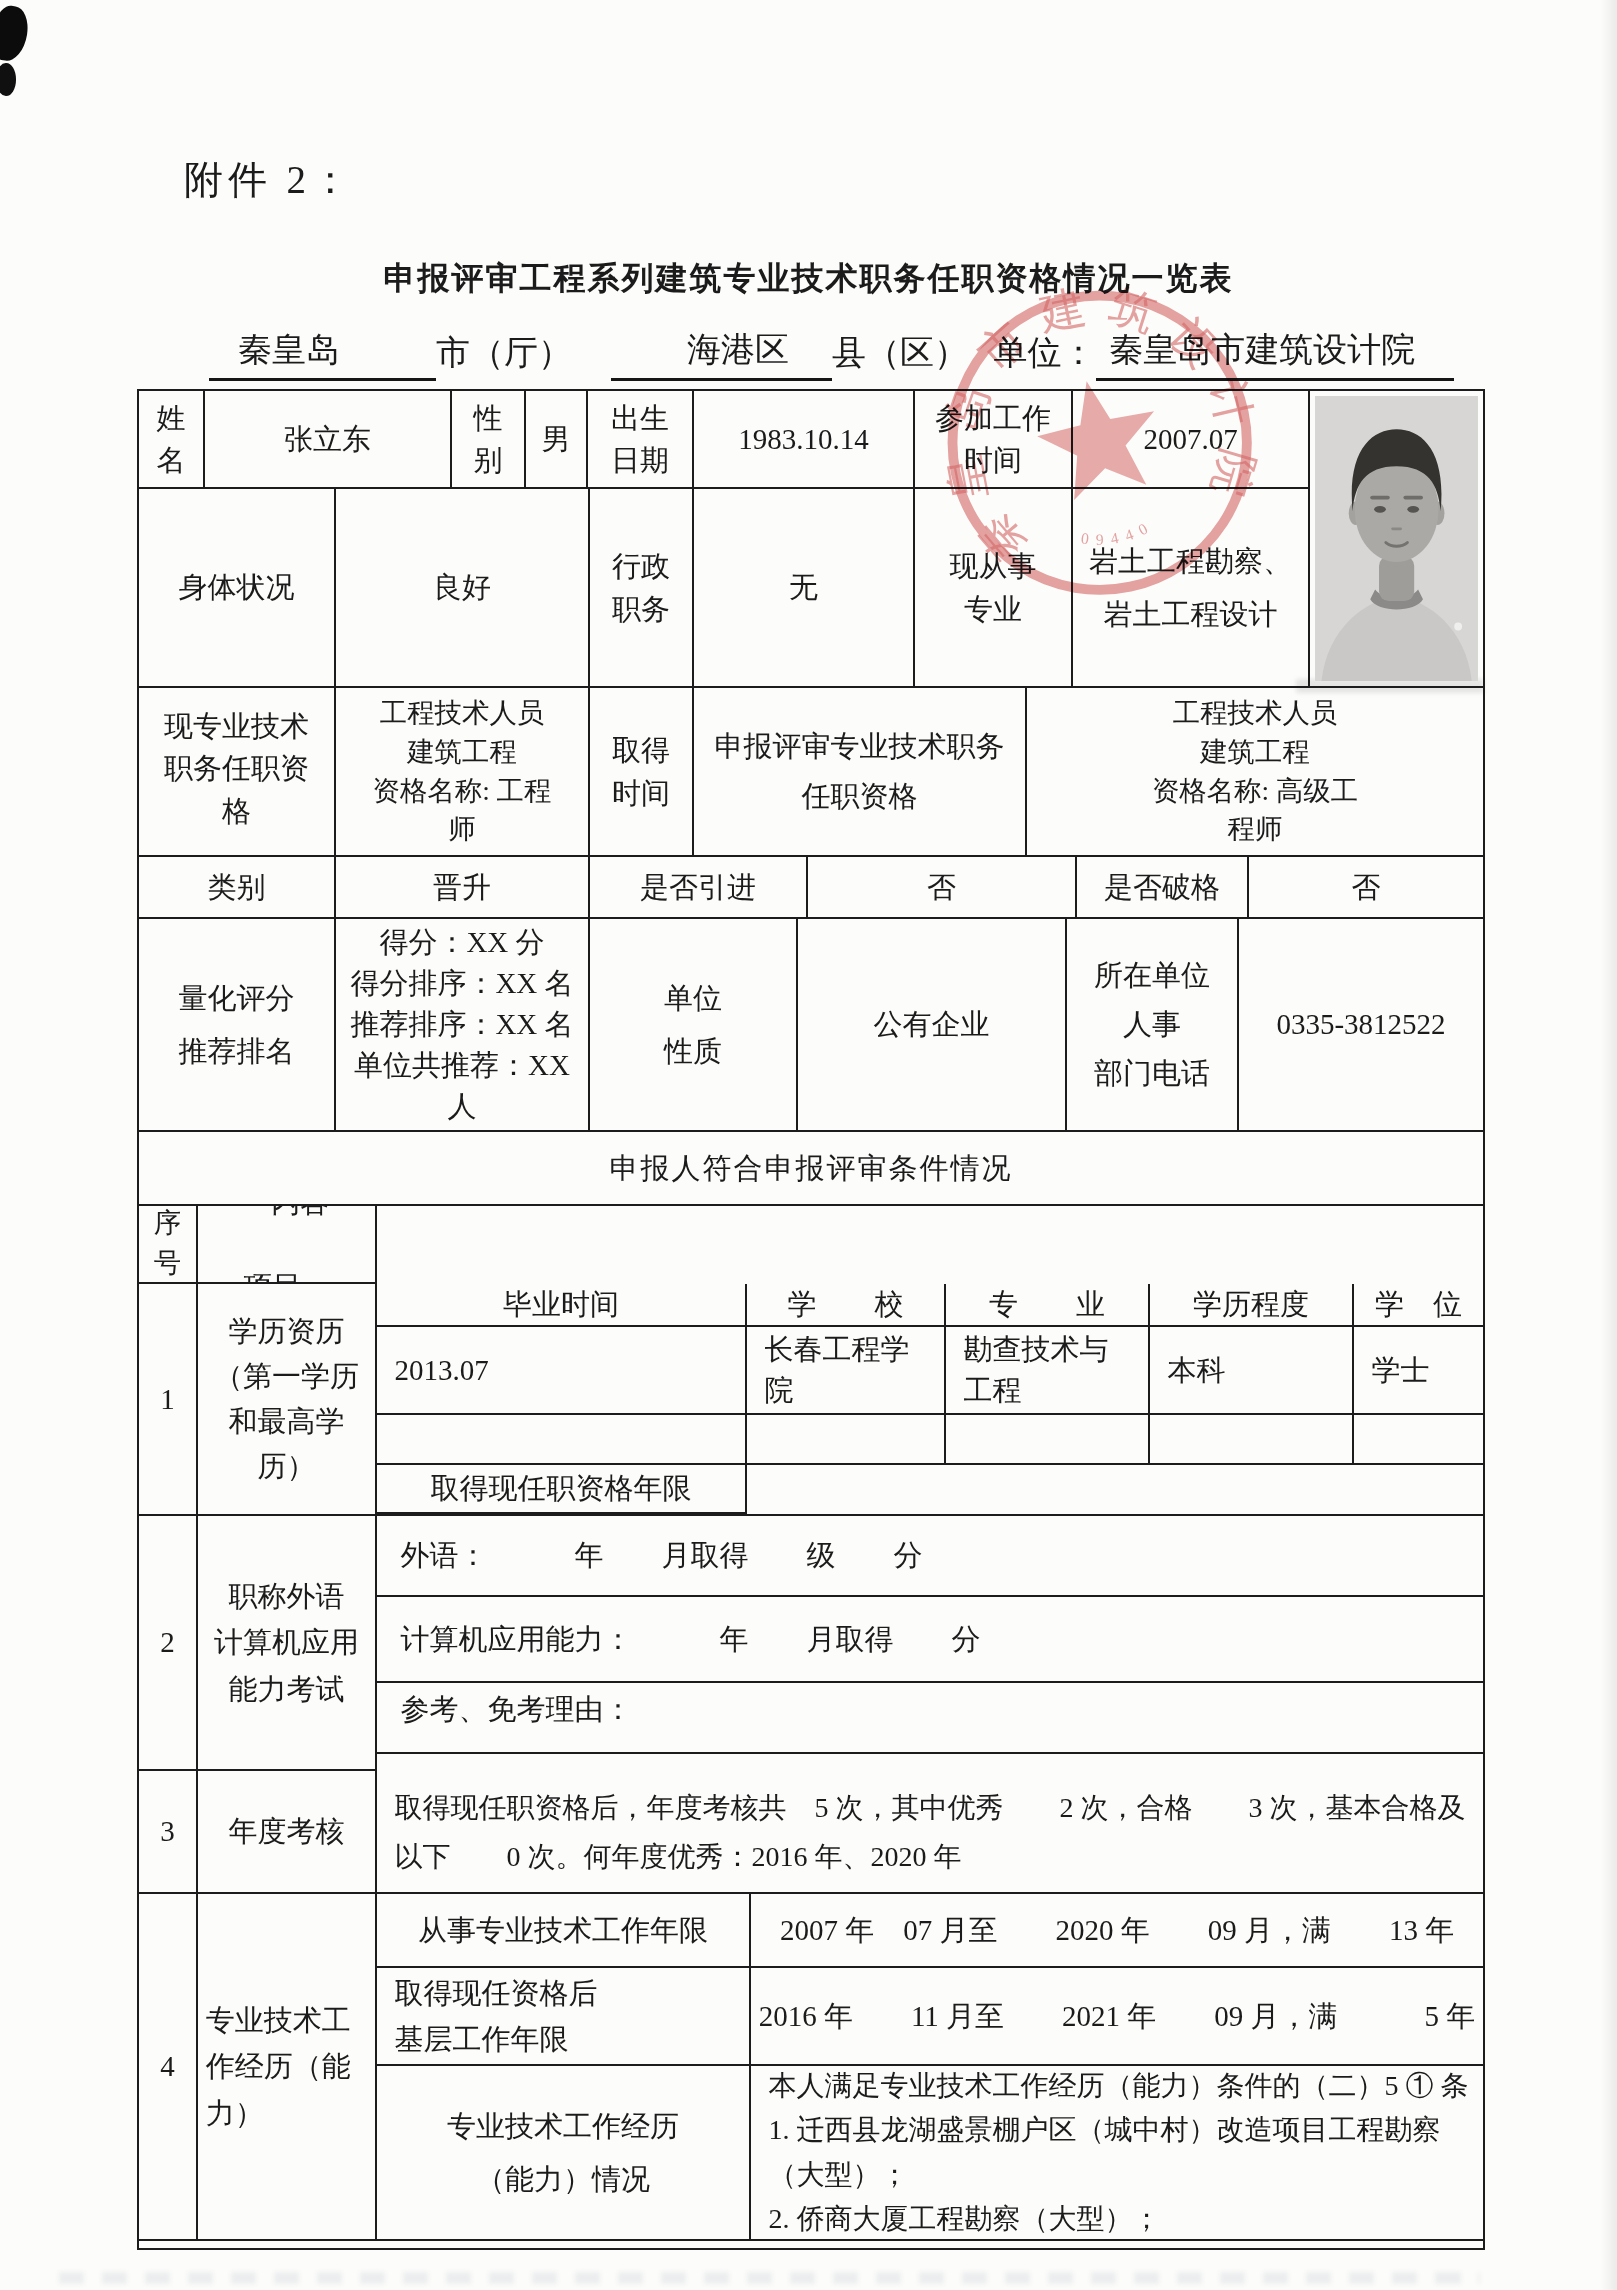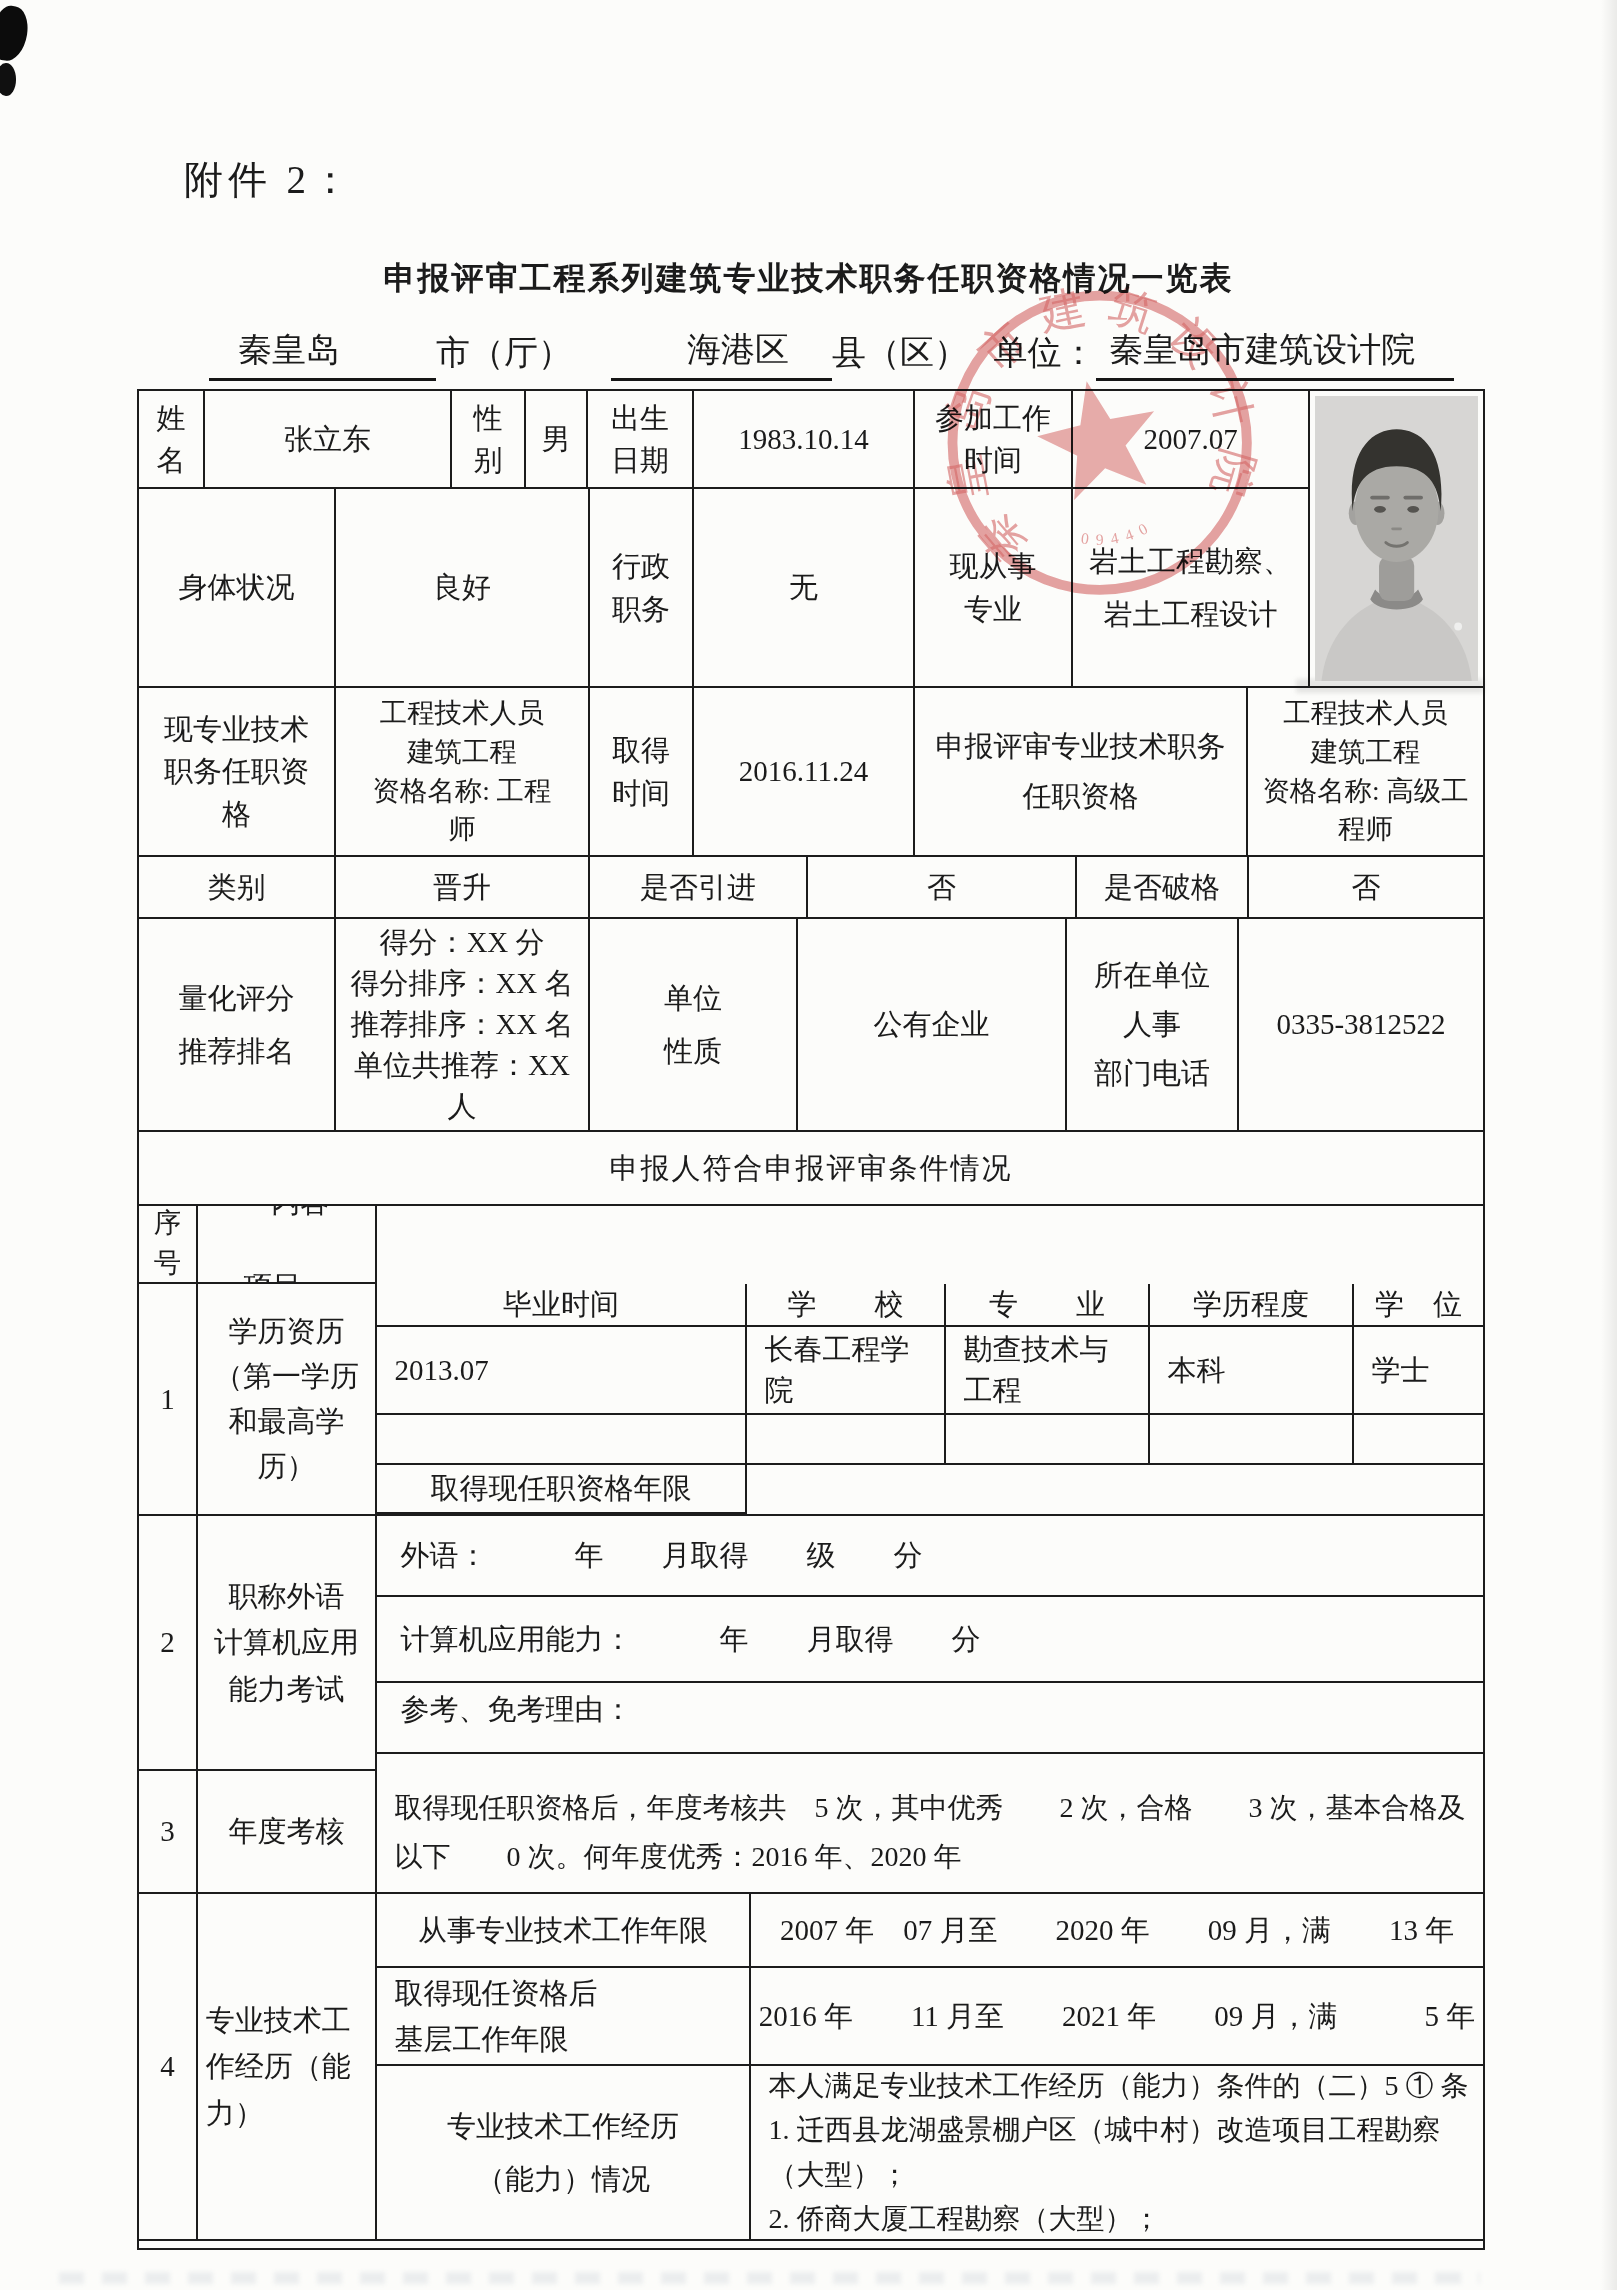--- a/index.html
+++ b/index.html
@@ -110,30 +110,29 @@
             <ellipse cx="100" cy="116" rx="6" ry="3.4" fill="#555450"></ellipse>
             <path d="M79,136 L87,136" stroke="#8a8985" stroke-width="3" stroke-linecap="round"></path>
             <path d="M72,150 C78,155 88,155 94,150" stroke="#74736f" stroke-width="3" fill="none" stroke-linecap="round"></path>
             <circle cx="146" cy="236" r="4" fill="#efefee"></circle>
           </svg>
         </div>
       </div>
     </div>
 
     <div class="trow" style="height:169px;">
-      <div class="cell" style="width:197px;">现专业技术
+      <div class="cell" style="width:197px;font-family:Liberation Mono, monospace;">现专业技术
 职务任职资
 格</div>
       <div class="cell" style="width:254px;font-size:27.4px;line-height:1.42;">工程技术人员
 建筑工程
 资格名称: 工程
 师</div>
       <div class="cell" style="width:104px;">取得
 时间</div>
-      <div class="cell" style="width:221px;">2016.11.24</div>
       <div class="cell" style="width:333px;line-height:1.7;">申报评审专业技术职务
 任职资格</div>
       <div class="cell last" style="flex:1;font-size:27.4px;line-height:1.42;">工程技术人员
 建筑工程
 资格名称: 高级工
 程师</div>
     </div>
 
     <div class="trow" style="height:62px;">
       <div class="cell" style="width:197px;">类别</div>

